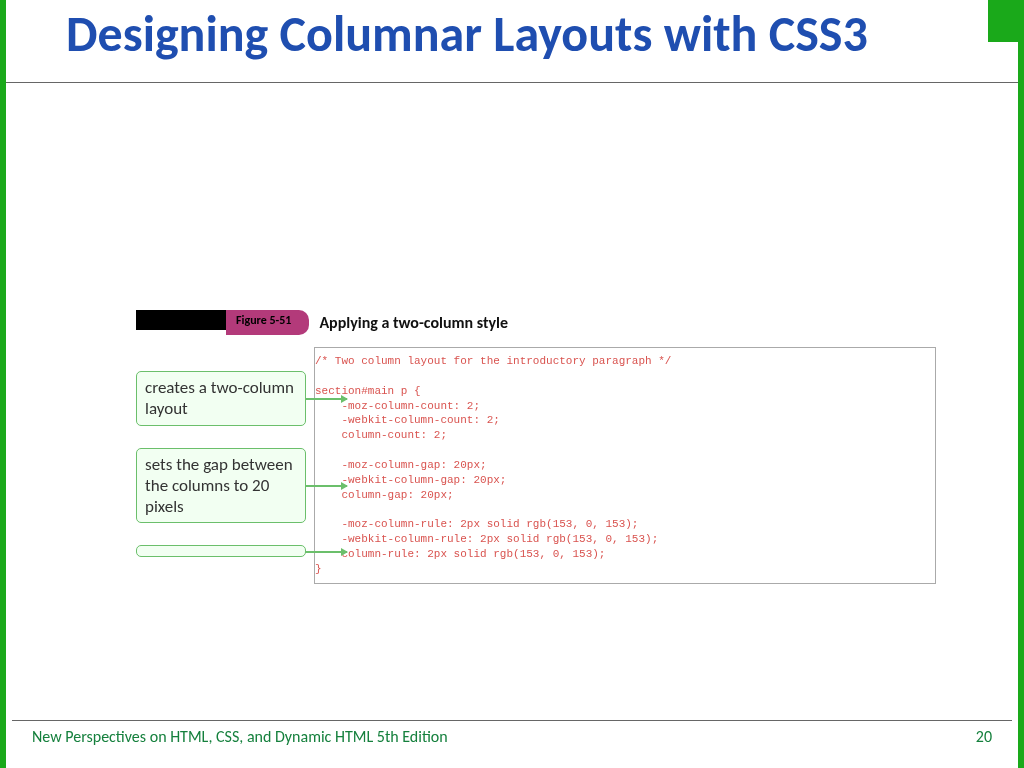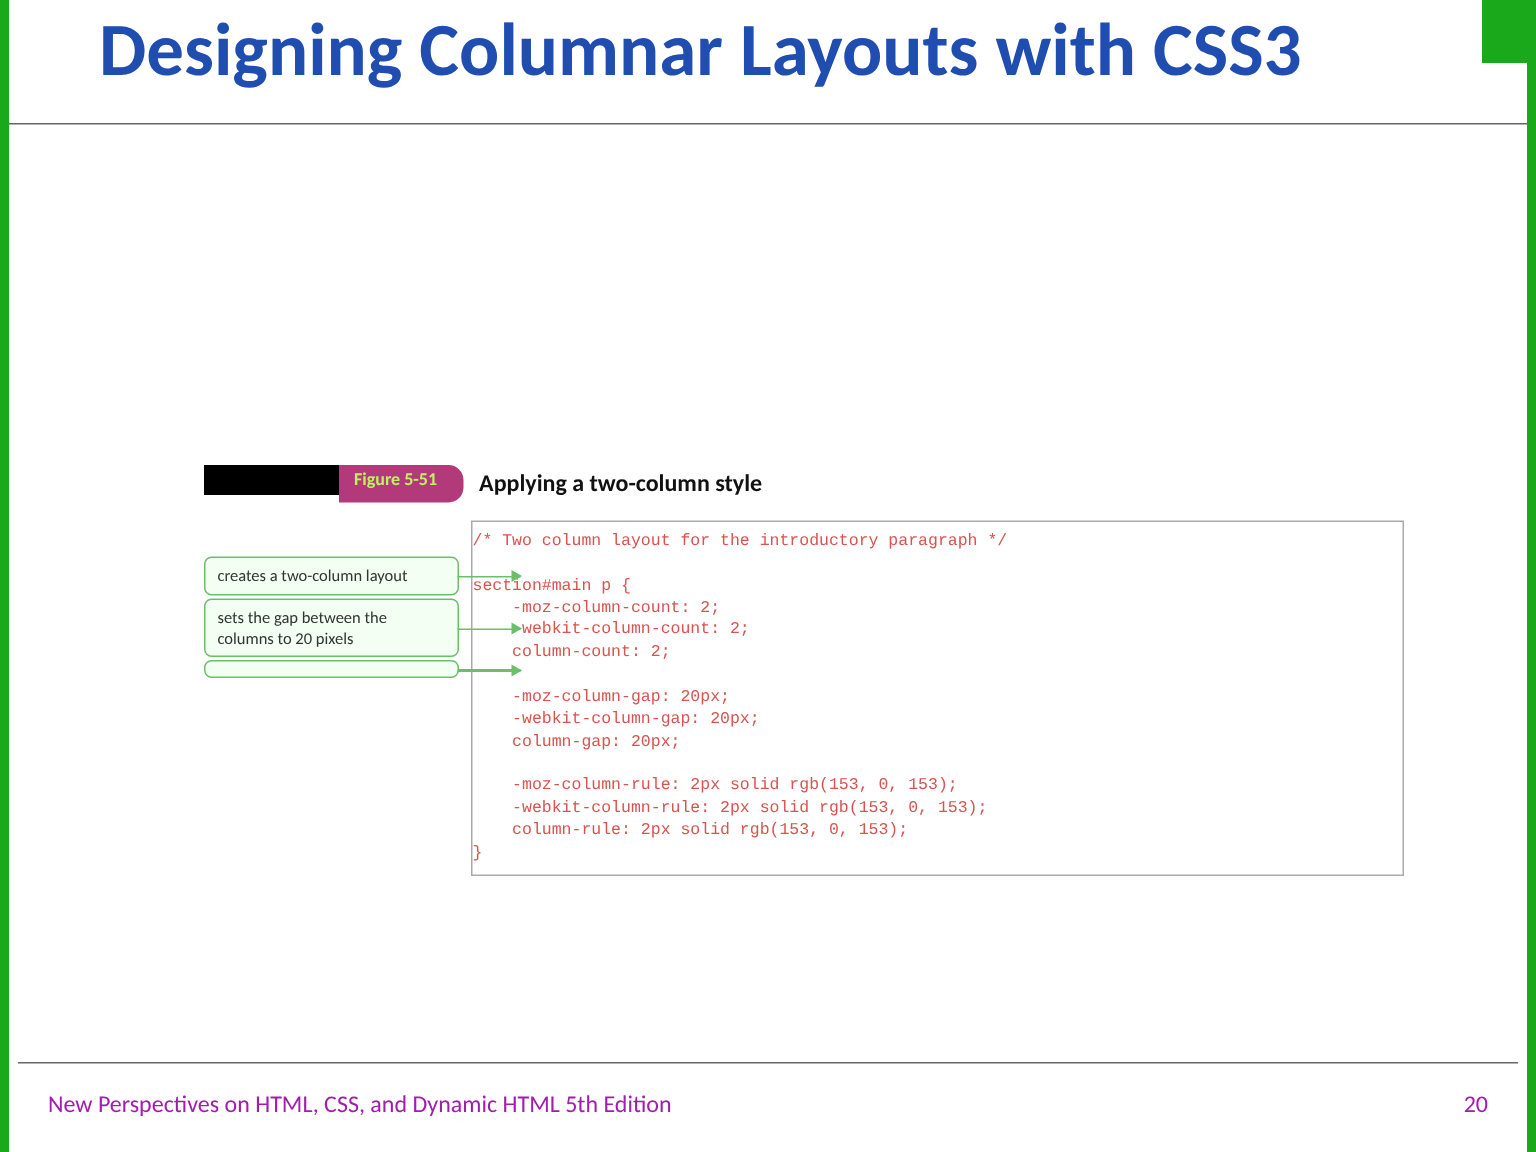--- a/index.html
+++ b/index.html
@@ -45,45 +45,45 @@
     align-items: stretch;
     margin-bottom: 12px;
   }
   .figlabel .blackbar {
     background: #000;
     height: 20px;
     width: 90px;
   }
   .figlabel .fignum {
     background: #b33a7a;
-    color: #bef264;
+    color: #000000;
     font-weight: bold;
     font-size: 12px;
     padding: 3px 18px 3px 10px;
     position: relative;
     border-radius: 0 10px 10px 0;
   }
   .figlabel .figtitle {
     font-weight: bold;
     font-size: 16px;
     padding: 3px 10px;
     color: #111;
   }
   .figbody {
     display: flex;
     align-items: flex-start;
     gap: 8px;
   }
   .callouts {
     display: flex;
     flex-direction: column;
-    gap: 2px;
+    gap: 22px;
     width: 170px;
     padding-top: 24px;
-    font-size: 11px;
+    font-size: 17px;
     color: #333;
   }
   .callout {
     border: 1px solid #6bbf6b;
     background: #f2fff2;
     border-radius: 5px;
     padding: 5px 8px;
     line-height: 1.25;
     position: relative;
   }
@@ -112,23 +112,23 @@
     color: #d9534f;
     line-height: 1.35;
     white-space: pre;
     flex: 1;
   }
   .footer {
     position: absolute;
     bottom: 22px;
     left: 6px; right: 6px;
     border-top: 1.5px solid #666;
-    padding: 18px 20px 0 20px;
+    padding: 6px 20px 0 20px;
     font-size: 16px;
-    color: #a21caf;
+    color: #15803d;
     display: flex;
     justify-content: space-between;
   }
 </style>
 </head>
 <body>
 
 <div class="slide">
   <div class="accent-bar"></div>
   <h1 class="title">Designing Columnar Layouts with CSS3</h1>

